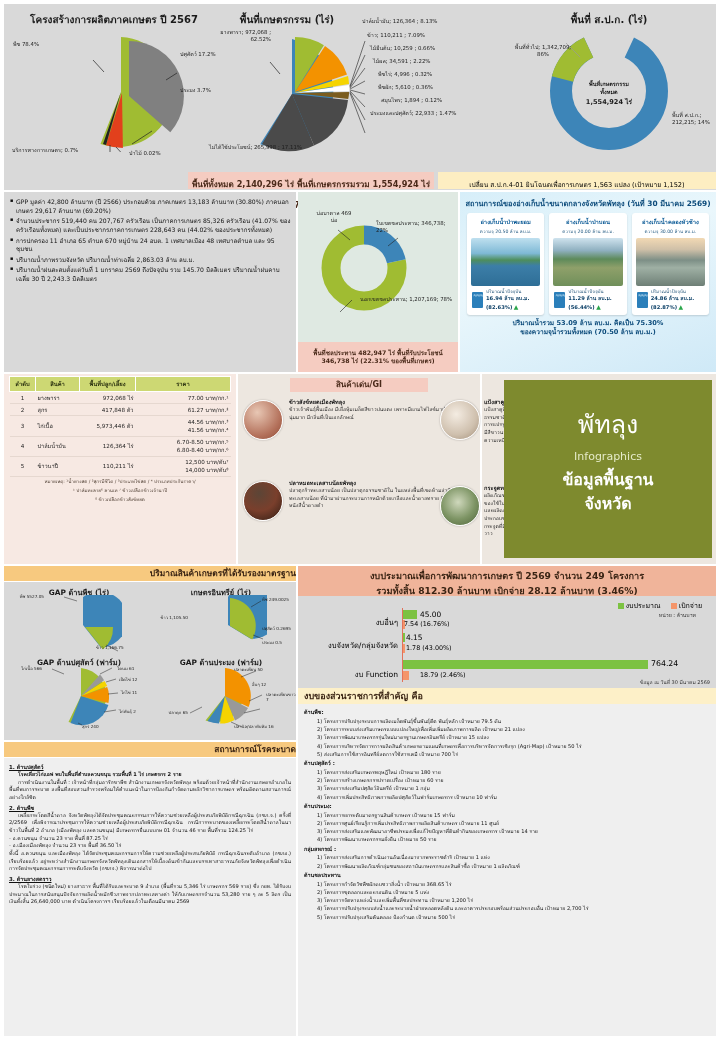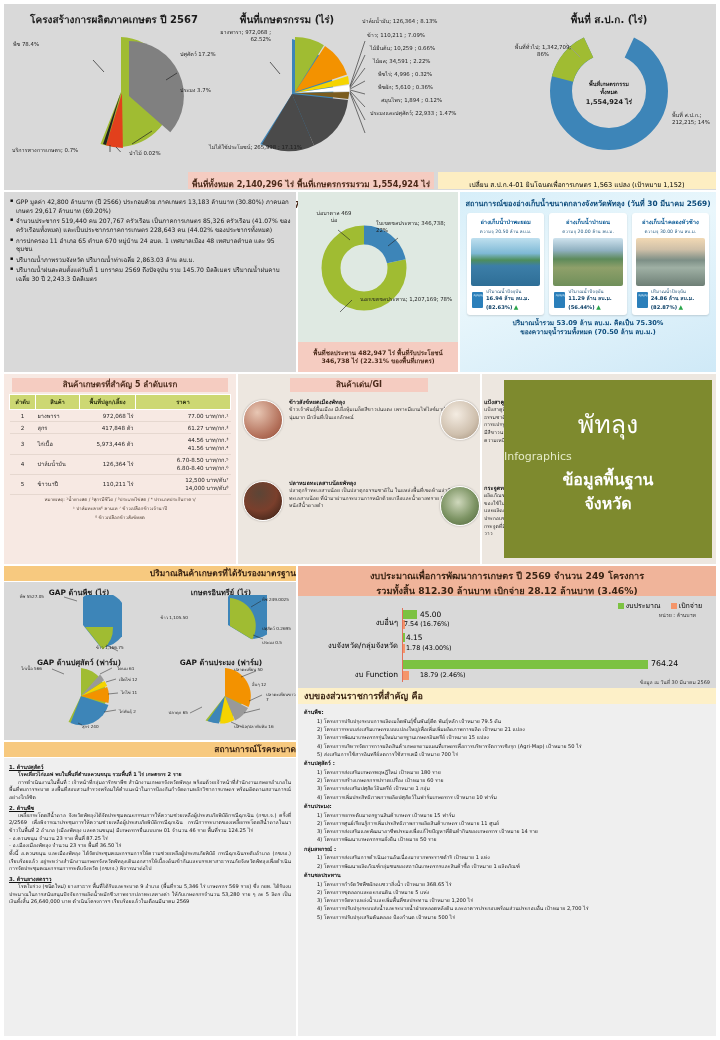--- a/index.html
+++ b/index.html
@@ -61,21 +61,21 @@
   .tri { color:#2aa64a; font-size:6px; }
   .res-sum { font-size:6.6px; font-weight:bold; color:#0b4a7a; text-align:center; margin-top:4px; line-height:1.35; }
 
   
   #row3 { left:4px; top:374px; width:712px; height:190px; }
   #r3a { position:absolute; left:0; top:0; width:232px; height:190px; background:#f7e9e3; }
   #r3b { position:absolute; left:234px; top:0; width:242px; height:190px; background:#ede7e0; }
   #r3c { position:absolute; left:478px; top:0; width:234px; height:190px; background:#ede7e0; }
   #brand { position:absolute; left:500px; top:6px; width:208px; height:178px; background:#7e8a2e; }
   .brand-n { color:#fff; font-size:25px; font-weight:normal; text-align:center; padding-top:24px; }
-  .brand-s { color:#e5ebc8; font-size:11px; text-align:left; padding-top:6px; }
+  .brand-s { color:#e5ebc8; font-size:11px; text-align:center; padding-top:6px; }
   .brand-t { color:#fff; font-size:16px; font-weight:bold; text-align:center; padding-top:6px; line-height:1.4; }
 
   table.prod { width:222px; margin:2px auto 0; border-collapse:collapse; font-size:5.6px; }
   table.prod th { background:#cdd873; color:#2c3310; font-weight:bold; padding:2px 1px; border:.4px solid #fff; font-size:5.8px;}
   table.prod td { padding:1.6px 2px; border-bottom:.4px solid #e6d8d0; color:#1c1c1c; }
   .tc { text-align:center; } .tr { text-align:right; }
   .note { font-size:4.6px; color:#4a3a2e; text-align:center; line-height:1.5; padding:2px 8px; }
 
   .gi-item { position:absolute; }
   .gi-circ { width:40px; height:40px; border-radius:50%; border:1.5px solid #fff; box-shadow:0 0 2px rgba(0,0,0,.3); }
@@ -261,21 +261,20 @@
         </div>
       </div>
       <div class="res-sum">ปริมาณน้ำรวม 53.09 ล้าน ลบ.ม. คิดเป็น 75.30%</div>
       <div class="res-sum" style="margin-top:0">ของความจุน้ำรวมทั้งหมด (70.50 ล้าน ลบ.ม.)</div>
     </div>
   </div>
 
   <div class="panel" id="row3">
 
     <div id="r3a">
-      <div class="hdr-pink" style="height:14px;line-height:14px;font-size:8px;margin:4px 8px 2px">สินค้าเกษตรที่สำคัญ 5 ลำดับแรก</div>
       <table class="prod">
         <tbody>
             <tr>
           <th style="width:26px">ลำดับ</th>
           <th style="width:44px">สินค้า</th>
           <th style="width:56px">พื้นที่ปลูก/เลี้ยง</th>
           <th>ราคา</th>
         </tr>
         <tr>
           <td class="tc">1</td>

